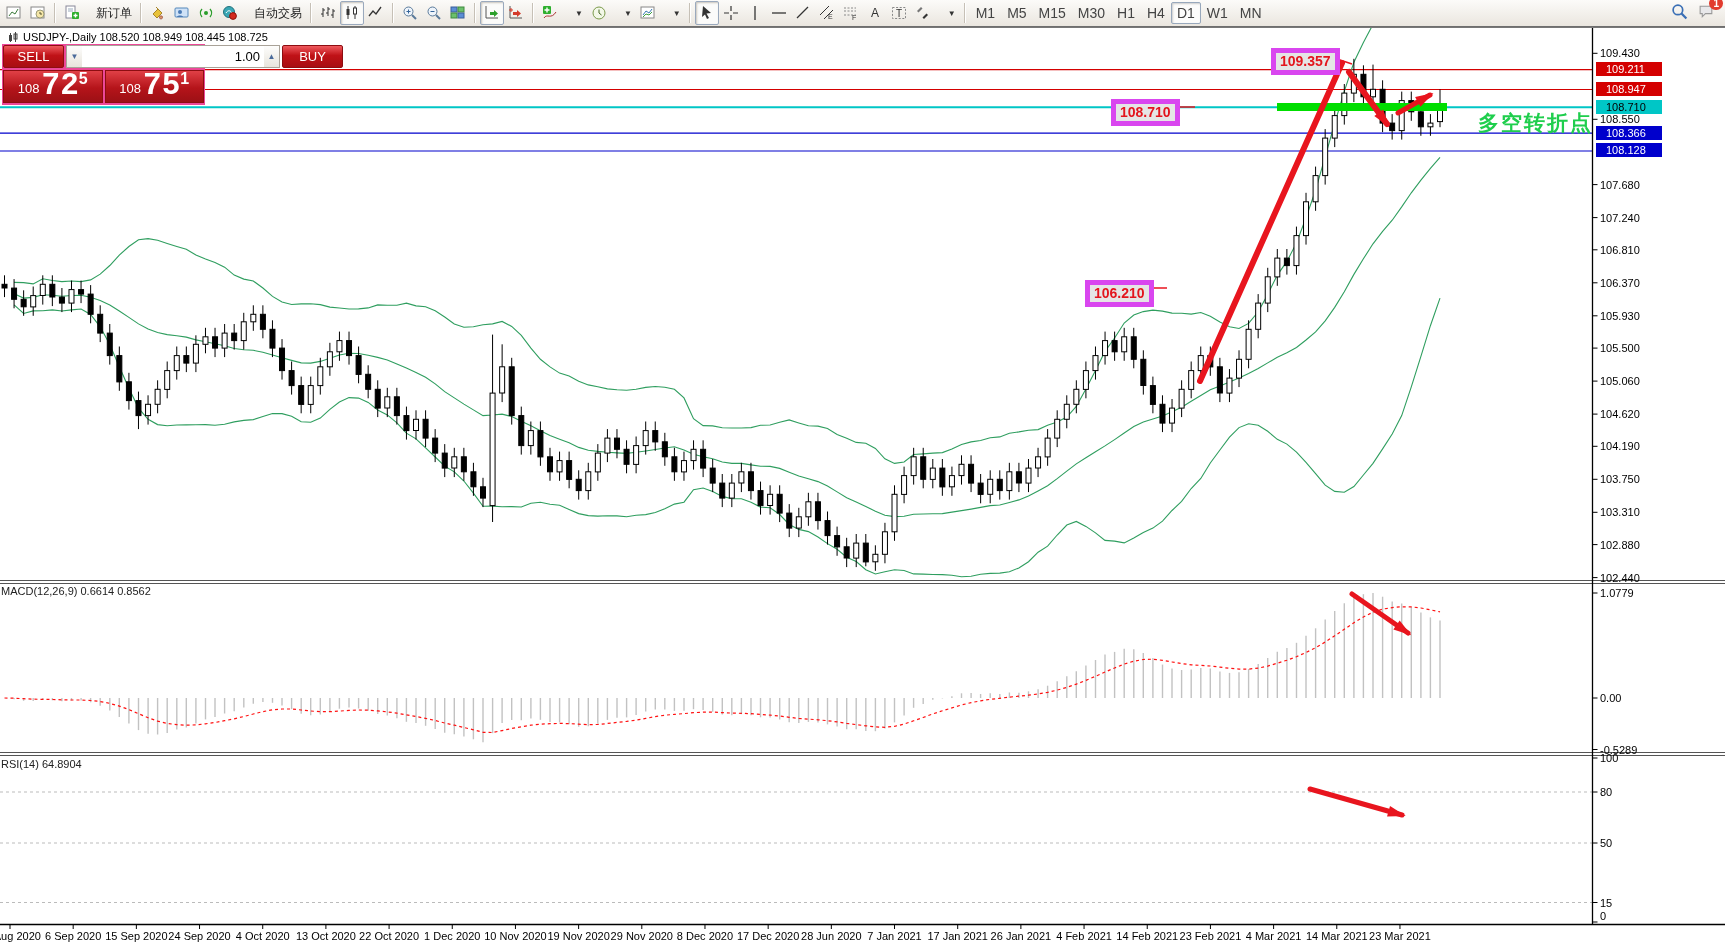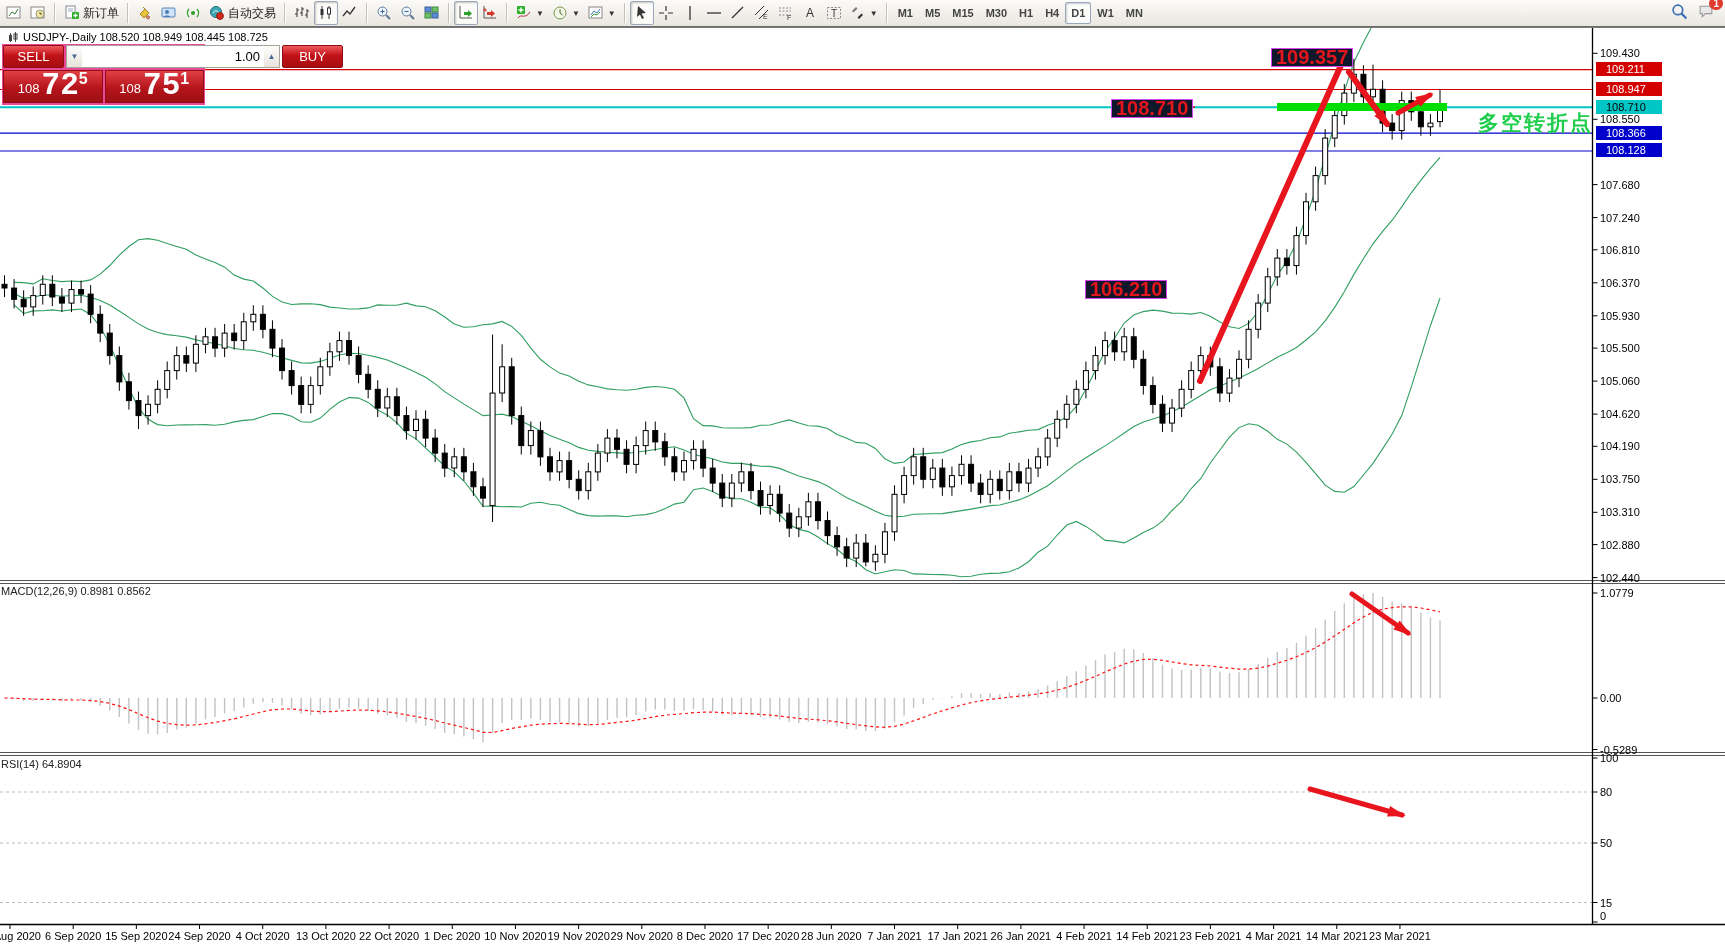--- a/index.html
+++ b/index.html
@@ -2,42 +2,42 @@
 <html><head>
 <meta charset="utf-8">
 <style>
   html,body{margin:0;padding:0;background:#fff;}
   body{width:1725px;height:951px;position:relative;overflow:hidden;
        font-family:"Liberation Sans","DejaVu Sans",sans-serif;}
   
   #toolbar{position:absolute;left:0;top:0;width:1725px;height:27px;z-index:6;
     background:linear-gradient(#fcfbf9,#eae6df);border-bottom:1px solid #6e6e6e;
     display:flex;align-items:center;padding-left:2px;box-sizing:border-box;}
-  .tbtn{display:flex;align-items:center;gap:3px;height:22px;padding:0 3px;
+  .tbtn{display:flex;align-items:center;gap:16px;height:22px;padding:0 3px;
     border:1px solid transparent;border-radius:2px;color:#222;font-size:12px;white-space:nowrap;}
   .tbtn.pressed{border-color:#9aa9bd;background:#fbfbfa;box-shadow:inset 1px 1px 2px #c9c4bc;}
   .sep{width:1px;height:20px;background:#c6c0b6;border-right:1px solid #fff;margin:0 4px;}
   .caret{font-size:8px;color:#333;margin-left:1px;}
-  .tf{font-size:11px;color:#444;padding:2px 5px;height:16px;line-height:16px;
-    border:1px solid transparent;border-radius:2px;font-weight:bold;}
+  .tf{font-size:14px;color:#444;padding:2px 5px;height:16px;line-height:16px;
+    border:1px solid transparent;border-radius:2px;}
   .tf.active{border-color:#98a8bc;background:#fcfcfb;box-shadow:inset 1px 1px 2px #ccc;}
   #tb-right{margin-left:auto;display:flex;align-items:center;gap:10px;margin-right:10px;}
   .chat-wrap{position:relative;}
   .badge{position:absolute;top:-6px;right:-8px;background:#e23b2e;color:#fff;
     border-radius:8px;font-size:10px;font-weight:bold;padding:0 4px;height:13px;line-height:13px;}
   
   #canvas-box{position:absolute;left:0;top:0;z-index:1;}
   .axlabel{position:absolute;left:1600px;font-size:11px;color:#000;z-index:3;white-space:nowrap;}
   .axbadge{position:absolute;left:1596px;font-size:11px;color:#fff;z-index:3;
     padding:1px 4px 1px 10px;min-width:52px;}
   .datelabel{position:absolute;top:930px;font-size:11px;color:#000;transform:translateX(-50%);
     z-index:3;white-space:nowrap;}
   .panelabel{position:absolute;font-size:11px;color:#222;z-index:3;white-space:nowrap;}
-  .ptag{position:absolute;z-index:4;border:1px solid #d946ef;background:#0f172a;color:#e3151d;
-    font-size:20px;font-weight:bold;height:17px;line-height:17px;padding:0 4px;}
+  .ptag{position:absolute;z-index:4;border:5px solid #d946ef;background:#e5e5e5;color:#e3151d;
+    font-size:14px;font-weight:bold;height:17px;line-height:17px;padding:0 4px;}
   #green-note{position:absolute;z-index:4;font-weight:bold;letter-spacing:2px;}
   #symbol-header{position:absolute;left:8px;top:31px;z-index:5;display:flex;align-items:center;
     gap:4px;font-size:11px;color:#000;}
   
   #trade-panel{position:absolute;left:2px;top:44px;width:201px;z-index:5;background:#ec4899;padding:1px 1px 2px 1px;}
   #tp-top{display:flex;gap:2px;height:23px;}
   .tp-btn{flex:0 0 59px;background:linear-gradient(#ef5a5e,#c01217 45%,#a80e12);
     border:1px solid #8d0d11;border-radius:2px;color:#fff;font-size:13px;
     display:flex;align-items:center;justify-content:center;}
   #tp-spin{flex:1;display:flex;border:1px solid #a9a298;background:#efece6;align-items:stretch;}
@@ -853,21 +853,21 @@
       <span class="sup">5</span>
     </div>
     <div class="tp-price">
       <span class="small">108</span>
       <span class="big">75</span>
       <span class="sup">1</span>
     </div>
   </div>
 </div>
 
-<div class="panelabel" style="left:1px;top:585px">MACD(12,26,9) 0.8981 0.8562</div>
+<div class="panelabel" style="left:1px;top:585px">MACD(12,26,9) 0.6614 0.8562</div>
 <div class="panelabel" style="left:1px;top:758px">RSI(14) 64.8904</div>
 
 <div id="green-note" style="left:1478px;top:109px;font-size:21px;color:#1fce4d">多空转折点</div>
 
 <div id="overlays">
     <div class="axlabel" style="top:47px">109.430</div>
     <div class="axlabel" style="top:113px">108.550</div>
     <div class="axlabel" style="top:179px">107.680</div>
     <div class="axlabel" style="top:212px">107.240</div>
     <div class="axlabel" style="top:244px">106.810</div>

